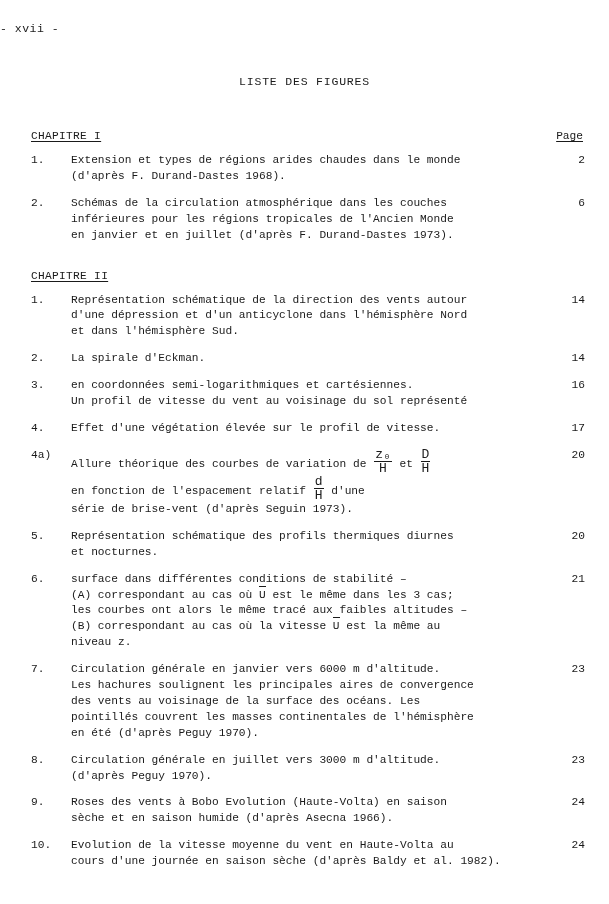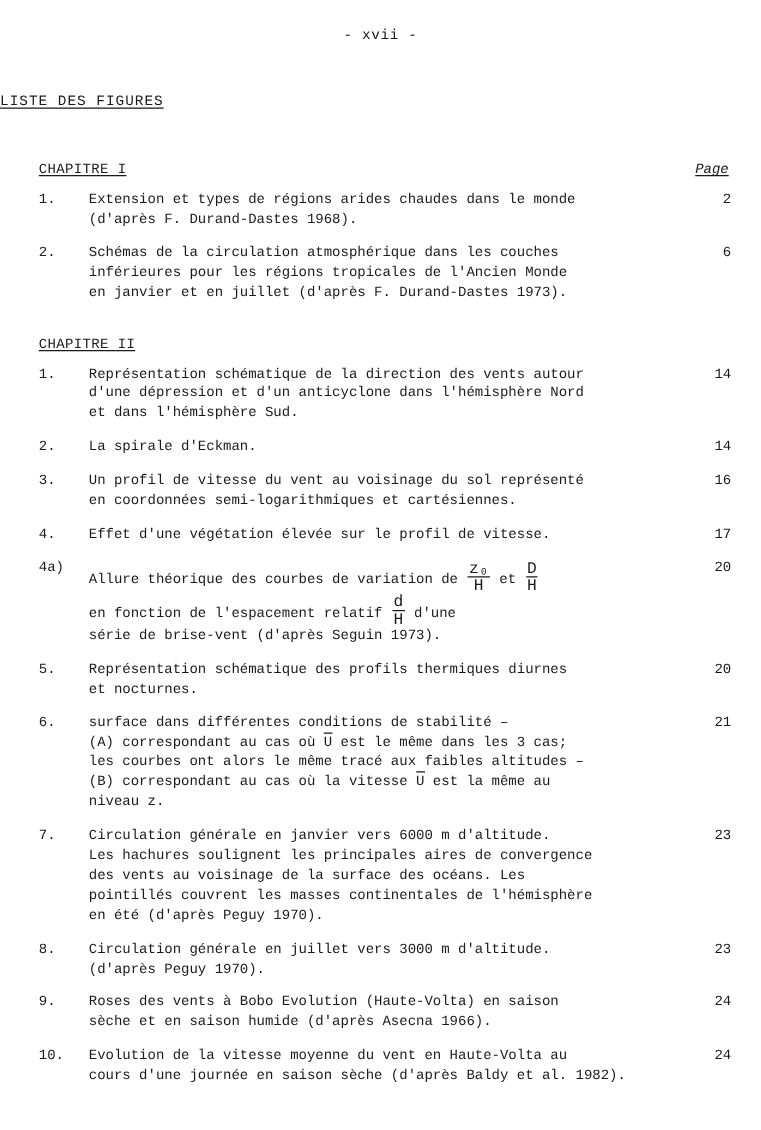--- a/index.html
+++ b/index.html
@@ -16,30 +16,30 @@
     overflow: hidden;
   }
   .page {
     position: relative;
     width: 609px;
     height: 904px;
     box-sizing: border-box;
     padding: 0;
   }
   .page-number {
-    text-align: center;
+    text-align: left;
     font-size: 11.5px;
     letter-spacing: 0.5px;
     margin-top: 22px;
   }
   .doc-title {
+    text-align: center;
     font-size: 11.5px;
     letter-spacing: 0.8px;
     margin-top: 40px;
-    text-decoration: underline;
     text-underline-offset: 2px;
   }
   .content {
     margin-top: 42px;
     padding-left: 31px;
     padding-right: 24px;
   }
   .chapter-row {
     display: flex;
     align-items: baseline;
@@ -51,21 +51,20 @@
     text-decoration: underline;
     text-underline-offset: 2px;
     flex: 0 0 auto;
   }
   .page-col-header {
     margin-left: auto;
     font-size: 11.2px;
     text-decoration: underline;
     text-underline-offset: 2px;
     padding-right: 2px;
-    font-style: italic;
   }
   .entry {
     display: flex;
     align-items: flex-start;
     margin-top: 11px;
     font-size: 11.2px;
     line-height: 1.42;
   }
   .entry .num {
     flex: 0 0 40px;
@@ -166,22 +165,22 @@
       <div class="num">2.</div>
       <div class="txt">
         <span class="line">La spirale d'Eckman.</span>
       </div>
       <div class="pg">14</div>
     </div>
 
     <div class="entry">
       <div class="num">3.</div>
       <div class="txt">
+        <span class="line">en coordonnées semi-logarithmiques et cartésiennes.</span>
         <span class="line">Un profil de vitesse du vent au voisinage du sol représenté</span>
-        <span class="line">en coordonnées semi-logarithmiques et cartésiennes.</span>
       </div>
       <div class="pg">16</div>
     </div>
 
     <div class="entry">
       <div class="num">4.</div>
       <div class="txt">
         <span class="line">Effet d'une végétation élevée sur le profil de vitesse.</span>
       </div>
       <div class="pg">17</div>

